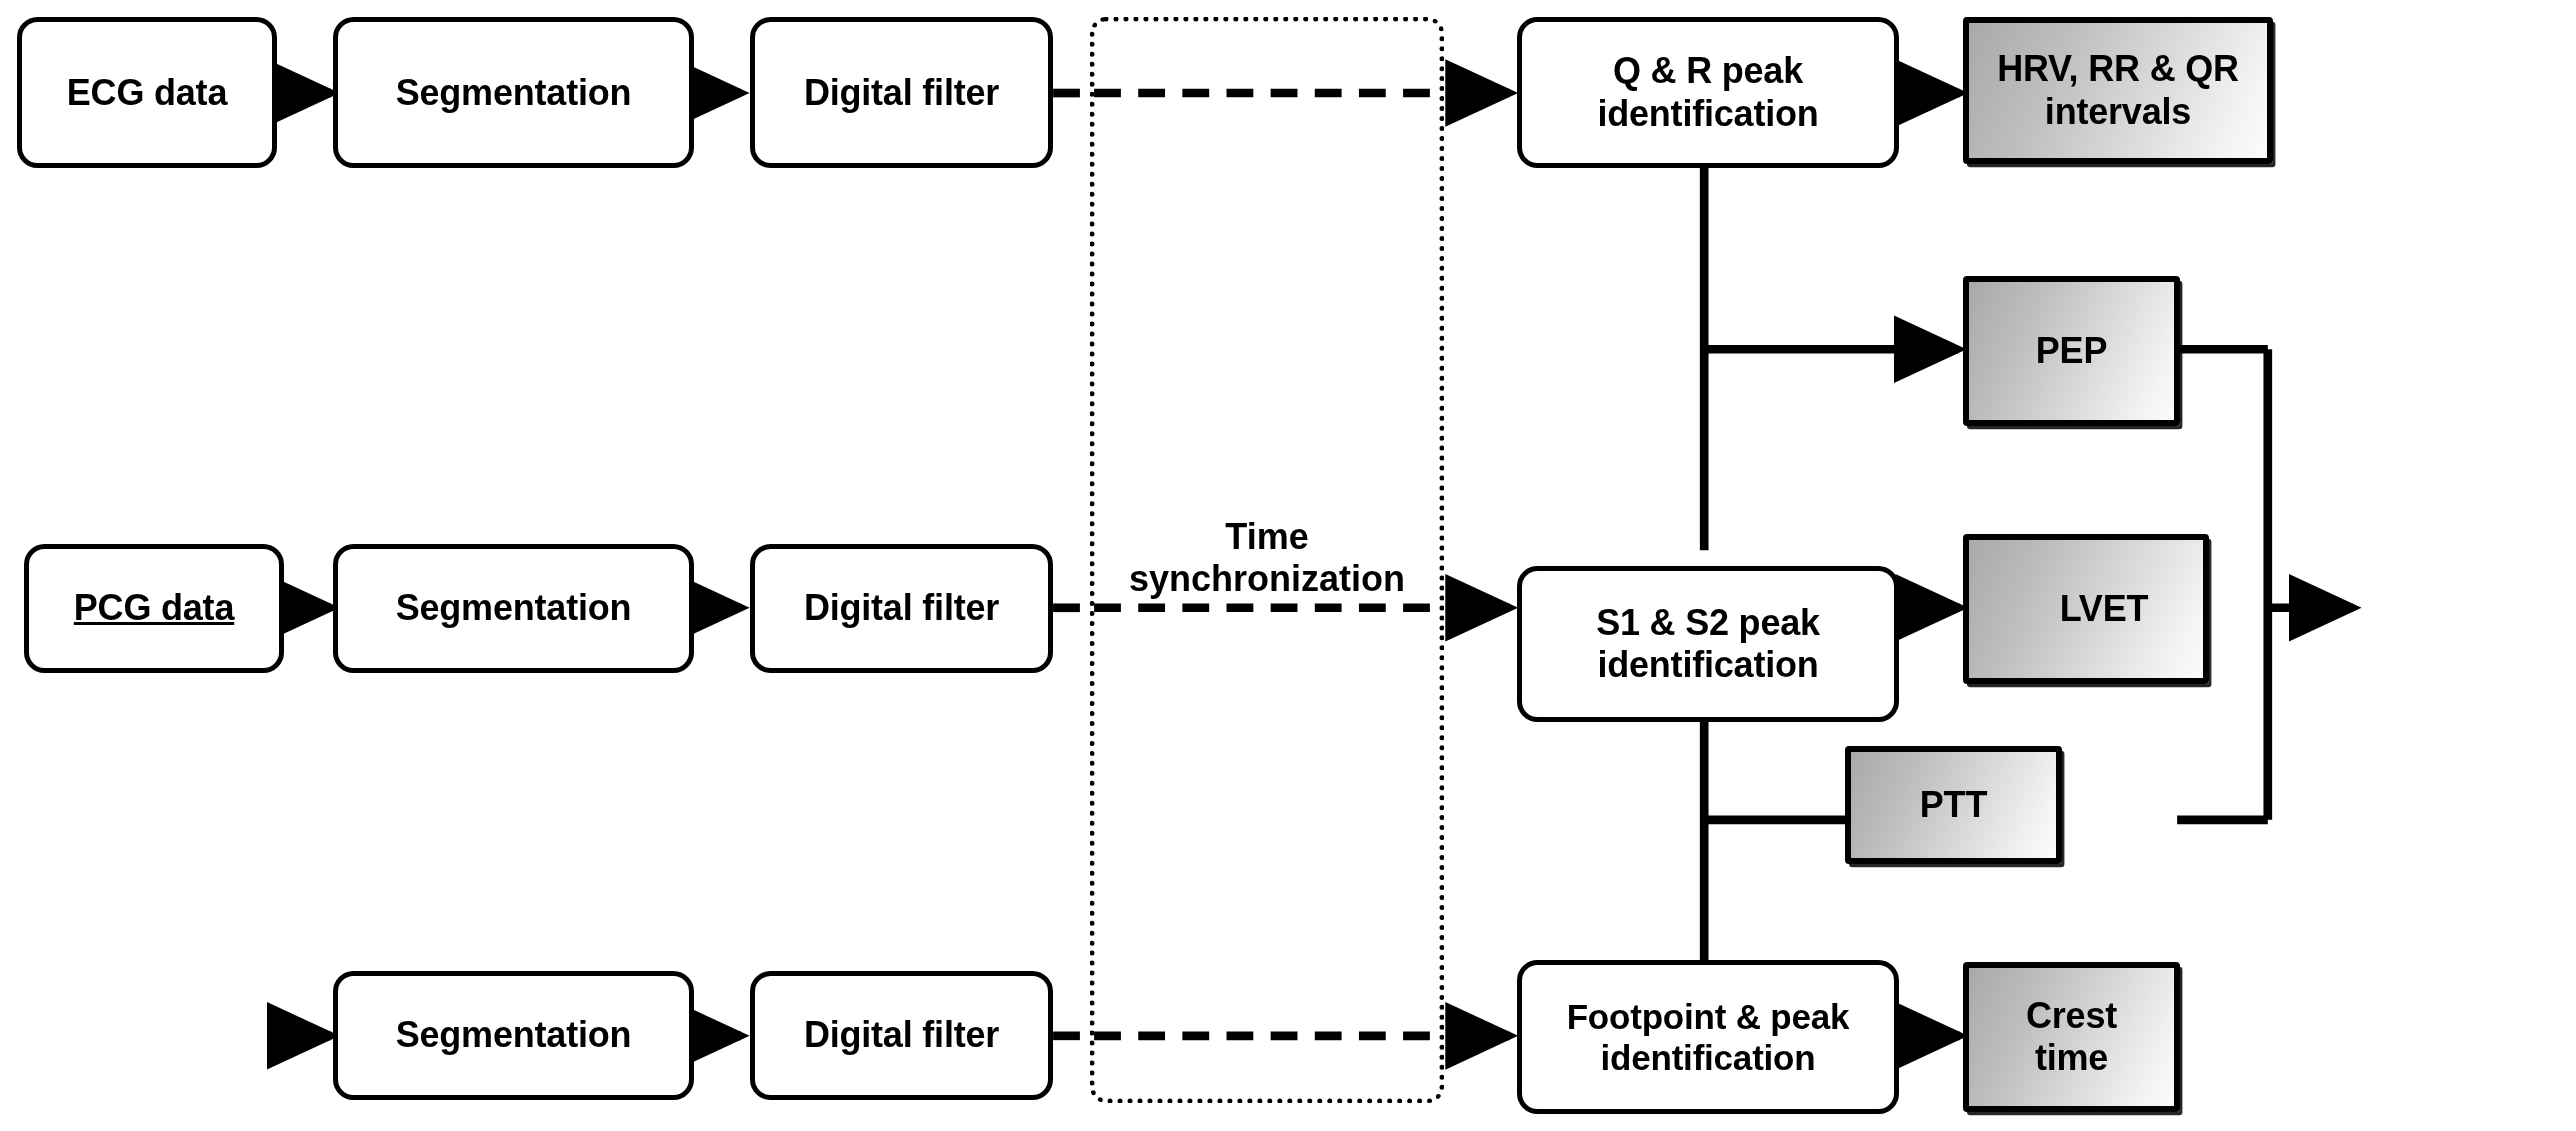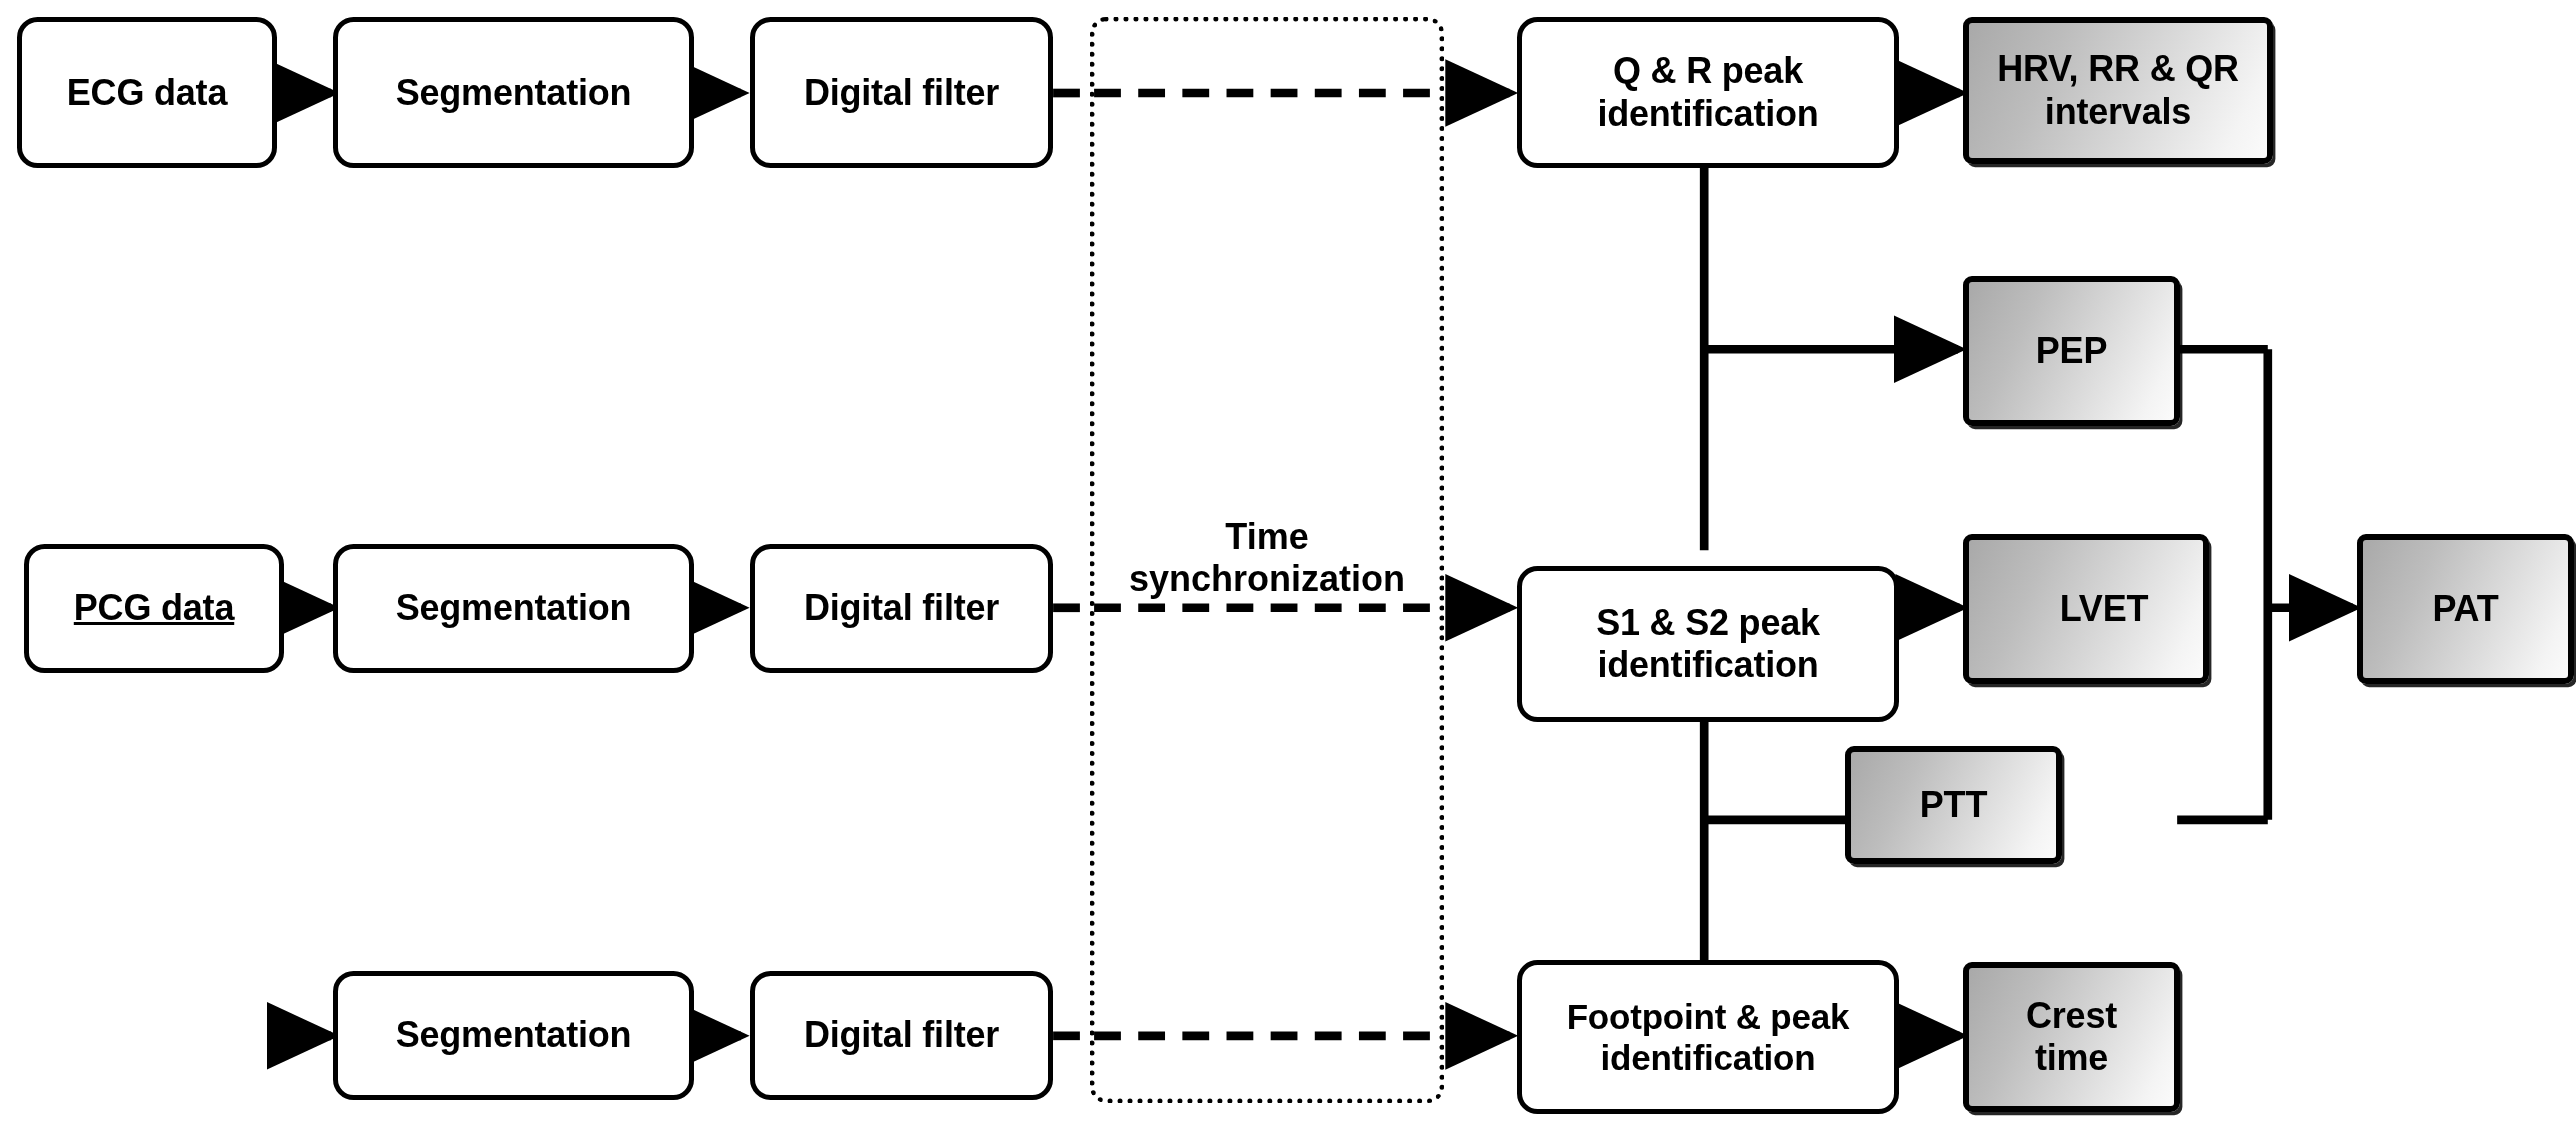--- a/index.html
+++ b/index.html
@@ -43,21 +43,21 @@
     box-shadow: 3.2px 4px 0 -0.8px rgba(0,0,0,0.85);
   }
   .node-box.plain {
     background: #ffffff;
     box-shadow: none;
     border-width: 5.5px;
   }
   .node-box.metric {
     background: linear-gradient(115deg, #a9a9a9 0%, #bdbdbd 28%, #dcdcdc 62%, #f4f4f4 88%, #fbfbfb 100%);
     border-width: 6.3px;
-    border-radius: 9px;
+    border-radius: 4px;
     justify-content: center;
   }
   .node-label {
     display: block;
     white-space: pre-line;
     padding: 0 4.7px;
   }
   .sync-box {
     position: absolute;
     box-sizing: border-box;
@@ -177,18 +177,15 @@
     <span class="node-label">Crest
 time</span>
   </div>
 
   <div class="node-box metric fs-46" style="left:1963px; top:276px; width:217px; height:150px;">
     <span class="node-label">PEP</span>
   </div>
   <div class="node-box metric fs-46" style="left:1845px; top:746px; width:217px; height:118px;">
     <span class="node-label">PTT</span>
   </div>
-  <div class="node-box metric fs-46" style="left:2357px; top:534px; width:217px; height:150px;">
-    <span class="node-label">PAT</span>
-  </div>
 
 </div>
 
 
 </body></html>

